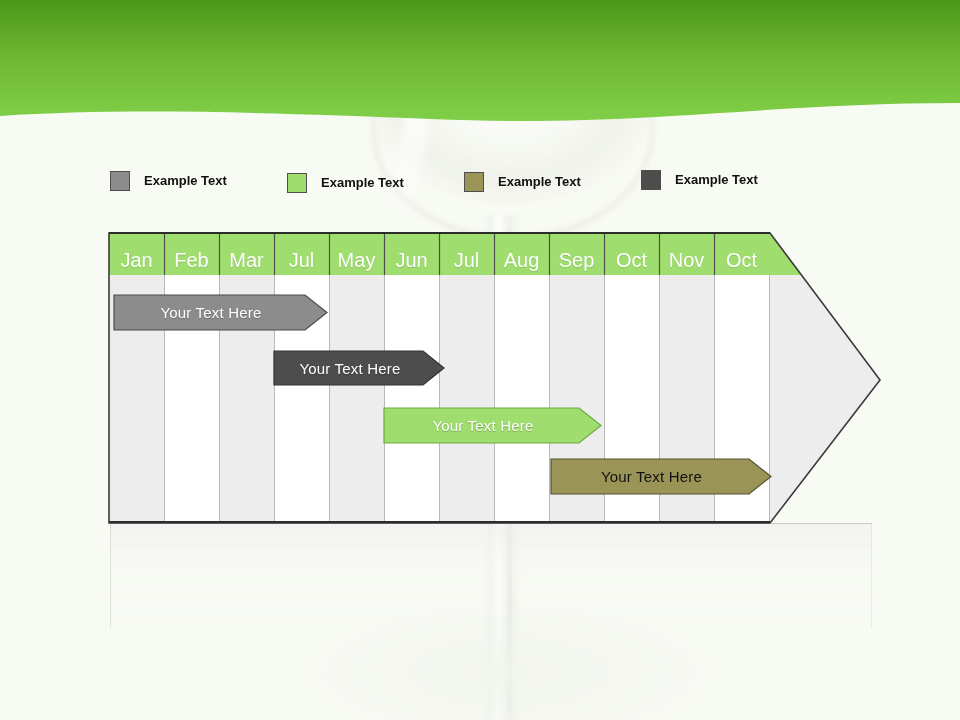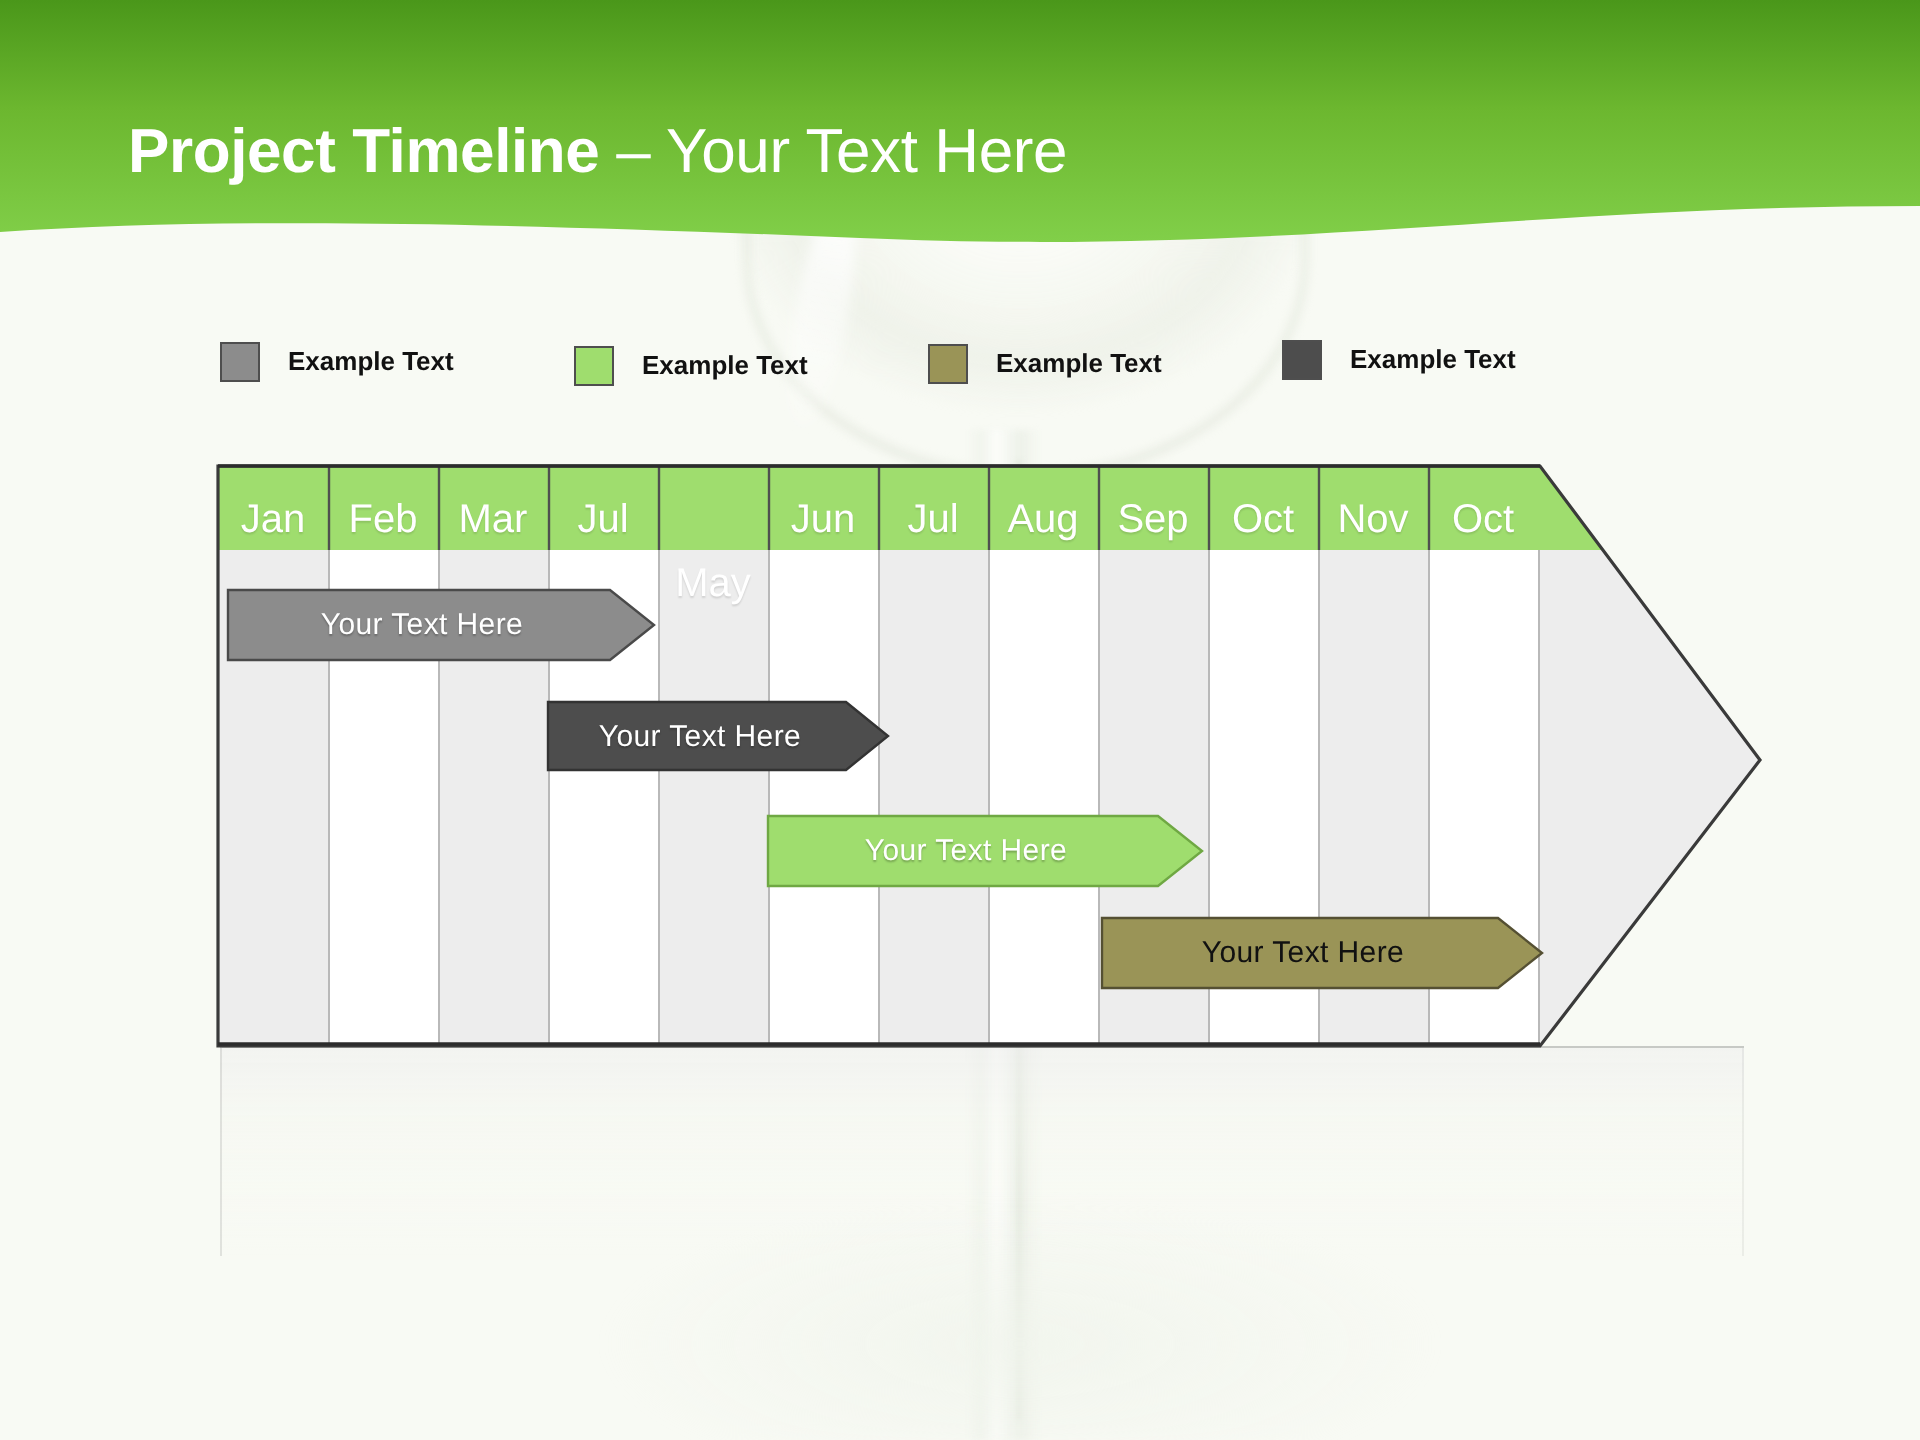--- a/index.html
+++ b/index.html
@@ -215,23 +215,20 @@
   <svg class="header-fill" width="960" height="130" viewBox="0 0 960 130">
     <defs>
       <linearGradient id="hdrGrad" x1="0" y1="0" x2="0" y2="1">
         <stop offset="0%" stop-color="#4a971a"></stop>
         <stop offset="45%" stop-color="#6cb72f"></stop>
         <stop offset="100%" stop-color="#81cf49"></stop>
       </linearGradient>
     </defs>
     <path d="M0,0 H960 V103 C760,103 640,128 430,119 C260,112 120,108 0,116 Z" fill="url(#hdrGrad)"></path>
   </svg>
-  <div class="header-title">
-    <span class="t-bold">Project Timeline</span><span class="t-reg"> – Your Text Here</span>
-  </div>
 </div>
 
 <div class="legend">
 
   <div class="legend-item" style="left:110px; top:171px;">
     <span class="legend-swatch" style="background:#8c8c8c;"></span>
     <span class="legend-label">Example Text</span>
   </div>
 
   <div class="legend-item" style="left:287px; top:173px;">
@@ -300,21 +297,21 @@
 
     <path d="M1,1 H662 L772,148 L662,291 H1 Z" fill="none" stroke="#3a3a3a" stroke-width="1.6"></path>
     <line x1="1" y1="1" x2="662" y2="1" stroke="#2c2c2c" stroke-width="1.8"></line>
     <line x1="1" y1="290" x2="662" y2="290" stroke="#2c2c2c" stroke-width="1.8"></line>
   </svg>
 
   <div class="month-label" style="left:1px;   width:55px;">Jan</div>
   <div class="month-label" style="left:56px;  width:55px;">Feb</div>
   <div class="month-label" style="left:111px; width:55px;">Mar</div>
   <div class="month-label" style="left:166px; width:55px;">Jul</div>
-  <div class="month-label" style="left:221px; width:55px;margin-top:32px;">May</div>
+  <div class="month-label" style="left:221px; width:55px;">May</div>
   <div class="month-label" style="left:276px; width:55px;">Jun</div>
   <div class="month-label" style="left:331px; width:55px;">Jul</div>
   <div class="month-label" style="left:386px; width:55px;">Aug</div>
   <div class="month-label" style="left:441px; width:55px;">Sep</div>
   <div class="month-label" style="left:496px; width:55px;">Oct</div>
   <div class="month-label" style="left:551px; width:55px;">Nov</div>
   <div class="month-label" style="left:606px; width:55px;">Oct</div>
 
   <div class="bar" style="left:5px; top:62px; width:215px; height:37px;">
     <svg width="215" height="37" viewBox="0 0 215 37">

